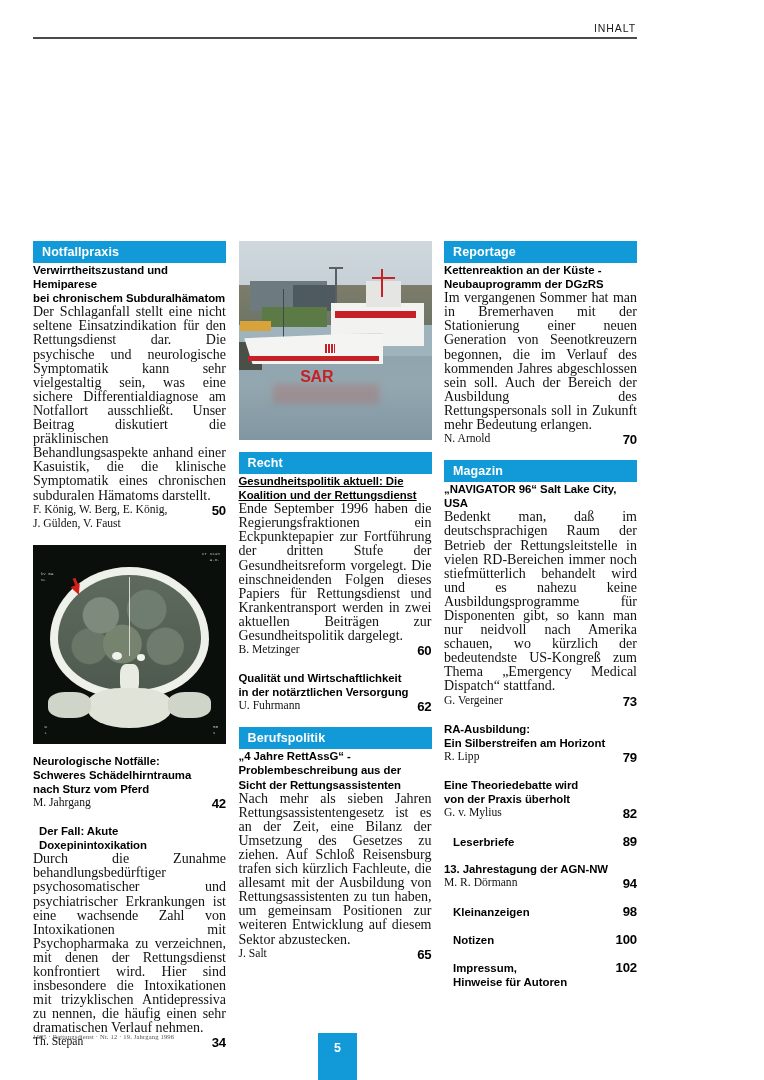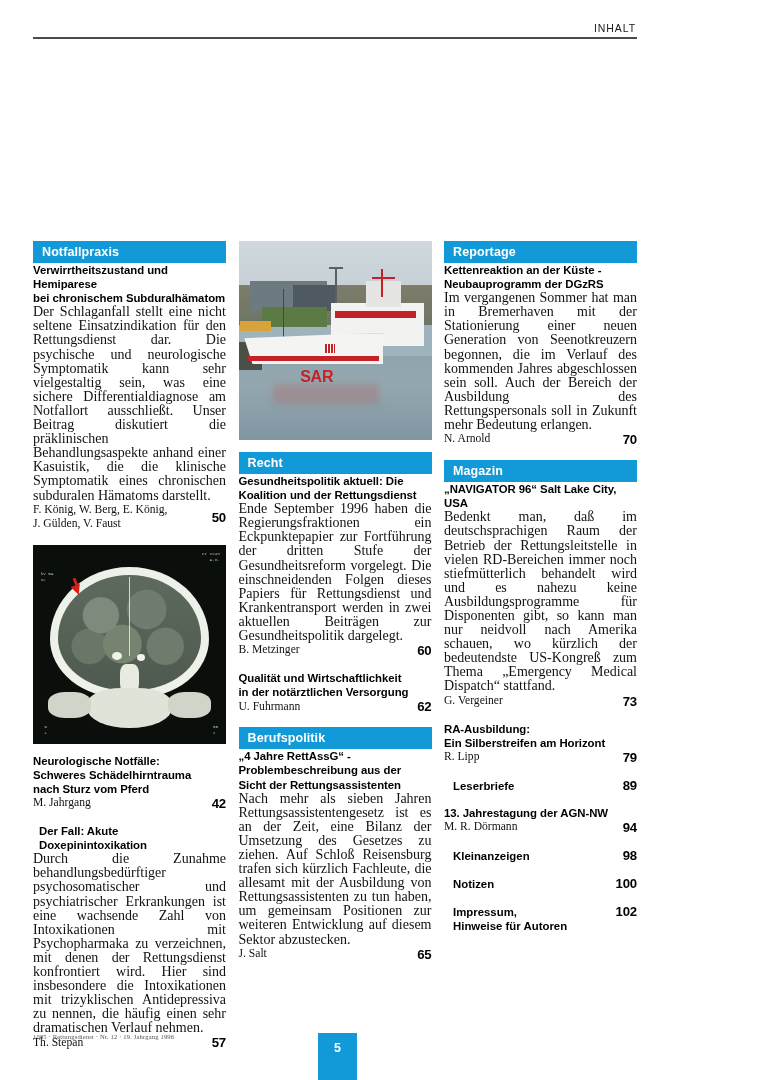--- a/index.html
+++ b/index.html
@@ -104,21 +104,21 @@
     color: #111;
   }
   .entry-author.multi { white-space: pre-line; }
   .entry-page {
     font-size: 13.2px;
     font-weight: bold;
     font-family: "Liberation Sans", sans-serif;
     color: #000;
     letter-spacing: -0.2px;
   }
-  .entry-footer.align-end { align-items: center; }
+  .entry-footer.align-end { align-items: flex-start; }
 
   
   .listing {
     display: flex;
     justify-content: space-between;
     align-items: baseline;
     margin-bottom: 13px;
     padding-left: 9px;
   }
   .listing-title {
@@ -322,21 +322,21 @@
           <div class="entry-footer align-end">
             <div class="entry-author multi">M. Jahrgang</div>
             <div class="entry-page">42</div>
           </div>
         </div>
         <div class="entry">
           <div class="entry-title" style="white-space: pre-line; padding-left: 6px;">Der Fall: Akute Doxepinintoxikation</div>
           <div class="entry-desc">Durch die Zunahme behandlungsbedürftiger psychosomatischer und psychiatrischer Erkrankungen ist eine wachsende Zahl von Intoxikationen mit Psychopharmaka zu verzeichnen, mit denen der Rettungsdienst konfrontiert wird. Hier sind insbesondere die Intoxikationen mit trizyklischen Antidepressiva zu nennen, die häufig einen sehr dramatischen Verlauf nehmen.</div>
           <div class="entry-footer align-end">
             <div class="entry-author multi">Th. Stepan</div>
-            <div class="entry-page">57</div>
+            <div class="entry-page">34</div>
           </div>
         </div>
       </div>
       <div class="col">
         <div class="photo">
           <div class="sky"></div>
           <div class="shore"></div>
           <div class="bldg"></div>
           <div class="bldg2"></div>
           <div class="greenery"></div>
@@ -354,21 +354,21 @@
           <div class="dock"></div>
           <div class="hull"></div>
           <div class="hull-stripe"></div>
           <div class="sar-text">SAR</div>
           <div class="sar-bars"></div>
         </div>
         <div class="section-bar">
           <span class="section-bar-label">Recht</span>
         </div>
         <div class="entry">
-          <div class="entry-title" style="white-space: pre-line;">Gesundheitspolitik aktuell: Die Koalition und der Rettungsdienst</div>
+          <div class="entry-title" style="white-space: pre-line; text-decoration: underline;">Gesundheitspolitik aktuell: Die Koalition und der Rettungsdienst</div>
           <div class="entry-desc">Ende September 1996 haben die Regierungsfraktionen ein Eckpunktepapier zur Fortführung der dritten Stufe der Gesundheitsreform vorgelegt. Die einschneidenden Folgen dieses Papiers für Rettungsdienst und Krankentransport werden in zwei aktuellen Beiträgen zur Gesundheitspolitik dargelegt.</div>
           <div class="entry-footer align-end">
             <div class="entry-author multi">B. Metzinger</div>
             <div class="entry-page">60</div>
           </div>
         </div>
         <div class="entry">
           <div class="entry-title" style="white-space: pre-line;">Qualität und Wirtschaftlichkeit
 in der notärztlichen Versorgung</div>
           <div class="entry-footer align-end">
@@ -415,20 +415,28 @@
           </div>
         </div>
         <div class="entry">
           <div class="entry-title" style="white-space: pre-line;">RA-Ausbildung:
 Ein Silberstreifen am Horizont</div>
           <div class="entry-footer align-end">
             <div class="entry-author multi">R. Lipp</div>
             <div class="entry-page">79</div>
           </div>
         </div>
+        <div class="entry">
+          <div class="entry-title" style="white-space: pre-line;">Eine Theoriedebatte wird
+von der Praxis überholt</div>
+          <div class="entry-footer align-end">
+            <div class="entry-author multi">G. v. Mylius</div>
+            <div class="entry-page">82</div>
+          </div>
+        </div>
         <div class="listing">
           <div class="listing-title" style="white-space: pre-line;">Leserbriefe</div>
           <div class="entry-page">89</div>
         </div>
         <div class="entry">
           <div class="entry-title" style="white-space: pre-line;">13. Jahrestagung der AGN-NW</div>
           <div class="entry-footer align-end">
             <div class="entry-author multi">M. R. Dörmann</div>
             <div class="entry-page">94</div>
           </div>

